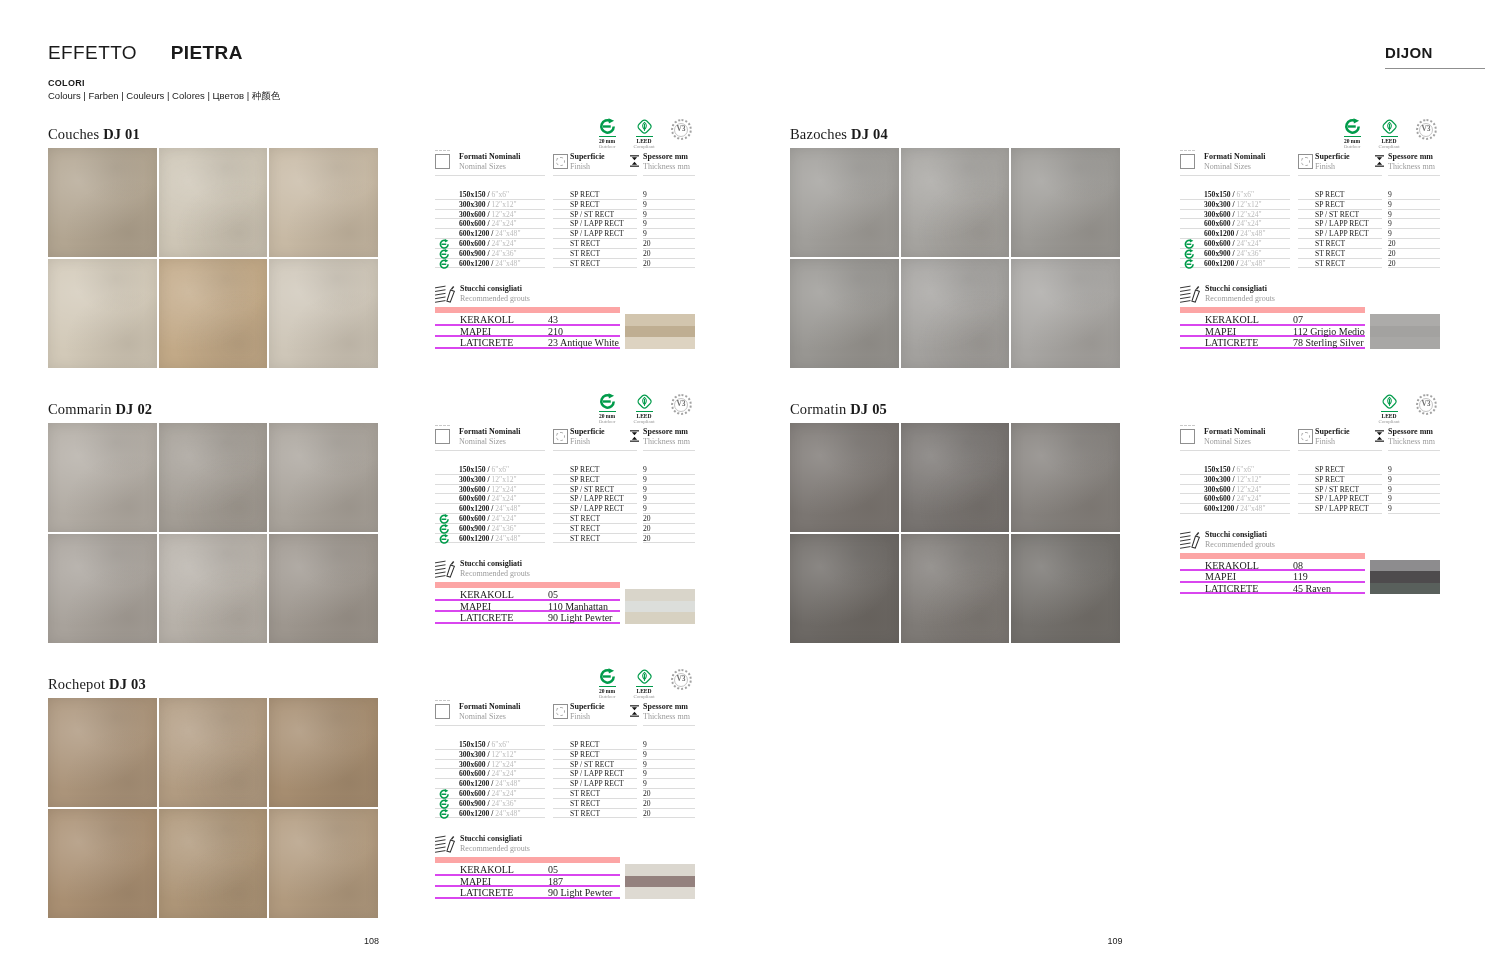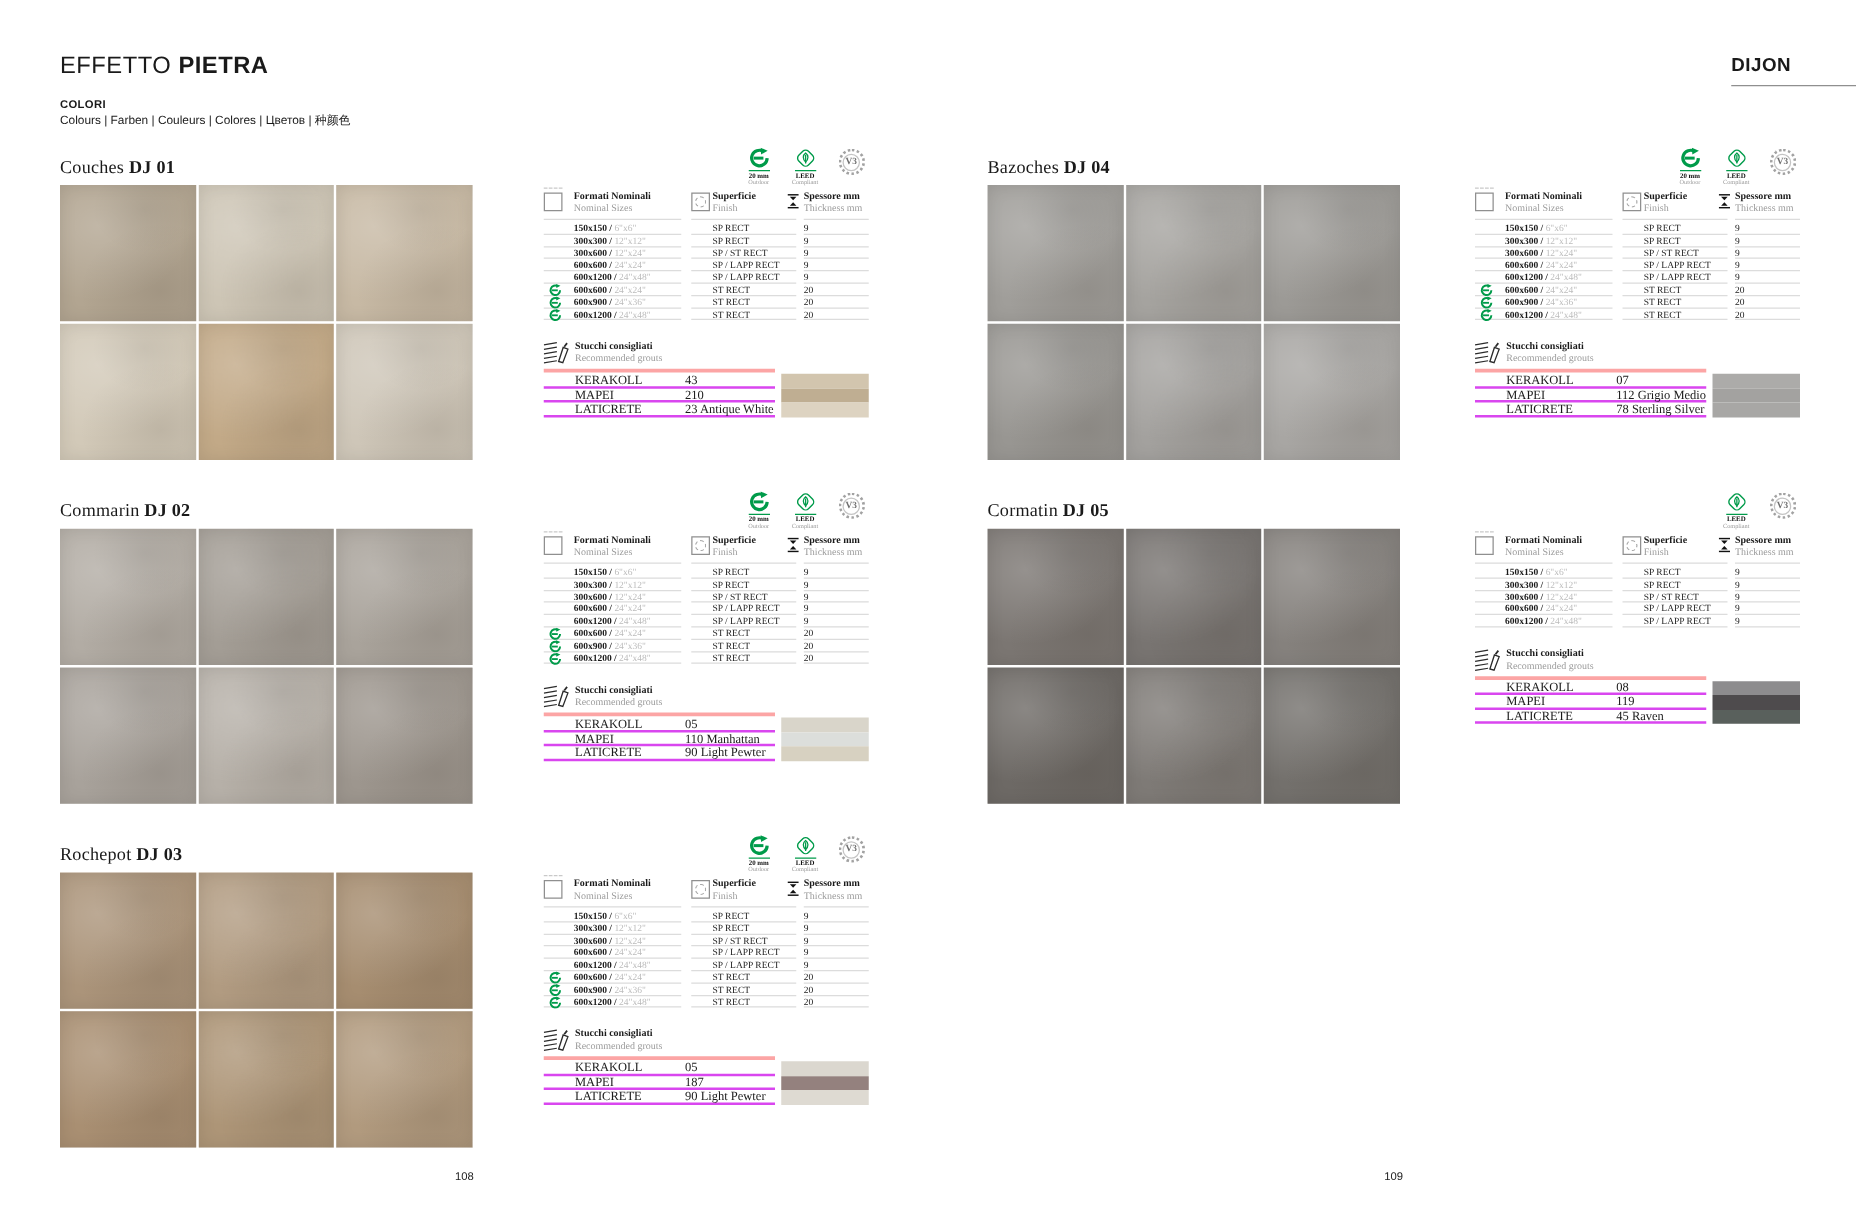--- a/index.html
+++ b/index.html
@@ -1,21 +1,21 @@
 <!DOCTYPE html>
 <html><head>
 <meta charset="utf-8">
 <style>
   * { margin:0; padding:0; box-sizing:border-box; }
   html,body { width:1485px; height:968px; background:#fff; color:#1a1a1a;
     font-family:"Liberation Sans", sans-serif; overflow:hidden; position:relative; }
 
   
   .page-title { position:absolute; left:48px; top:42px; font-size:19px; letter-spacing:.4px; font-weight:400; }
-  .page-title b { font-weight:700; }
+  .page-title b { font-weight:700;margin-left:28px; }
   .collection { position:absolute; top:44px; right:0; width:100px; padding-bottom:7px;
     border-bottom:1px solid #8f8f8f; font-weight:700; font-size:15px; letter-spacing:.4px; }
   .colori { position:absolute; left:48px; top:78px; }
   .colori .lbl { font-weight:700; font-size:9px; letter-spacing:.3px; }
   .colori .trans { font-size:9.5px; margin-top:2px; color:#1a1a1a; }
 
   
   .content { position:absolute; top:118px; left:48px; display:flex;font-family:Liberation Serif, serif; }
   .pcol-left { width:647px; }
   .pcol-right { width:650px; margin-left:95px; }
@@ -42,21 +42,21 @@
   .badge .bicon svg { width:100%; height:100%; display:block; }
   .badge .grule { width:17px; border-top:1.6px solid #009b4a; margin:1px 0 1px; }
   .badge .b1 { font-size:5.5px; font-weight:700; color:#111; white-space:nowrap; }
   .badge .b2 { font-size:5px; color:#9a9a9a; white-space:nowrap; }
   .v3coin { width:21px; height:21px; border-radius:50%; border:2.5px dotted #a2a2a2; background:#fff;
     display:flex; align-items:center; justify-content:center; margin-top:1px; }
   .v3coin i { font-style:normal; font-weight:700; font-size:7.5px; color:#6f6f6f;
     border:1px solid #c4c4c4; border-radius:50%; width:14px; height:14px;
     display:flex; align-items:center; justify-content:center; }
 
-  .size-header { display:flex; font-size:8px; line-height:1.25; margin-bottom:2px; }
+  .size-header { display:flex; font-size:8px; line-height:1.25; margin-bottom:14px; }
   .size-header b { font-weight:700; }
   .size-header .sub { color:#9b9b9b; }
   .sh { position:relative; border-bottom:1px solid #dcdcdc; padding-bottom:3px; }
   .sh-sizes { width:110px; padding-left:24px; margin-right:8px; }
   .sh-finish { width:84px; padding-left:17px; margin-right:6px; }
   .sh-thick  { width:52px; padding-left:0; }
   .icon-sq { position:absolute; left:0; top:2px; width:15px; height:15px; border:1.2px solid #8f8f8f; background:#fff; }
   .icon-sq::before { content:""; position:absolute; left:-1px; top:-5px; width:15px; border-top:1px dashed #c9c9c9; }
   .icon-surface { position:absolute; left:0; top:2px; width:15px; height:15px; border:1.2px solid #8f8f8f; background:#fff; }
   .icon-surface::after { content:""; position:absolute; inset:2px; border:1px dashed #a9a9a9; border-radius:50%; }
@@ -67,21 +67,21 @@
   .size-row .cell { border-bottom:1px solid #dcdcdc; }
   .c1 { width:110px; padding-left:24px; margin-right:8px; position:relative; font-weight:700; white-space:nowrap; }
   .c1 .inch { color:#bcbcbc; font-weight:400; }
   .c2 { width:84px; padding-left:17px; margin-right:6px; }
   .c3 { width:52px; }
   .eco-mini { position:absolute; left:4px; top:0; width:10.5px; height:10.5px; }
   .eco-mini svg { width:100%; height:100%; display:block; }
 
   .grout { margin-top:16px; }
   .grout-head { position:relative; padding-left:25px; font-size:8px; line-height:1.25; width:185px;
-    border-bottom:3px solid #fca5a5; padding-bottom:3px; margin-bottom:1px; }
+    border-bottom:6px solid #fca5a5; padding-bottom:3px; margin-bottom:1px; }
   .grout-head b { font-weight:700; }
   .grout-head .sub { color:#9b9b9b; }
   .icon-trowel { position:absolute; left:0; top:1px; width:21px; height:19px; }
   .icon-trowel svg { width:100%; height:100%; display:block; }
   .grout-body { display:flex; }
   .grout-rows { width:185px; }
   .grout-row { display:flex; padding-left:25px; font-size:10px; height:11.4px; line-height:11px;
     border-bottom:2px solid #d946ef; }
   .gbrand { width:88px; }
   .gvalue { flex:1; }

